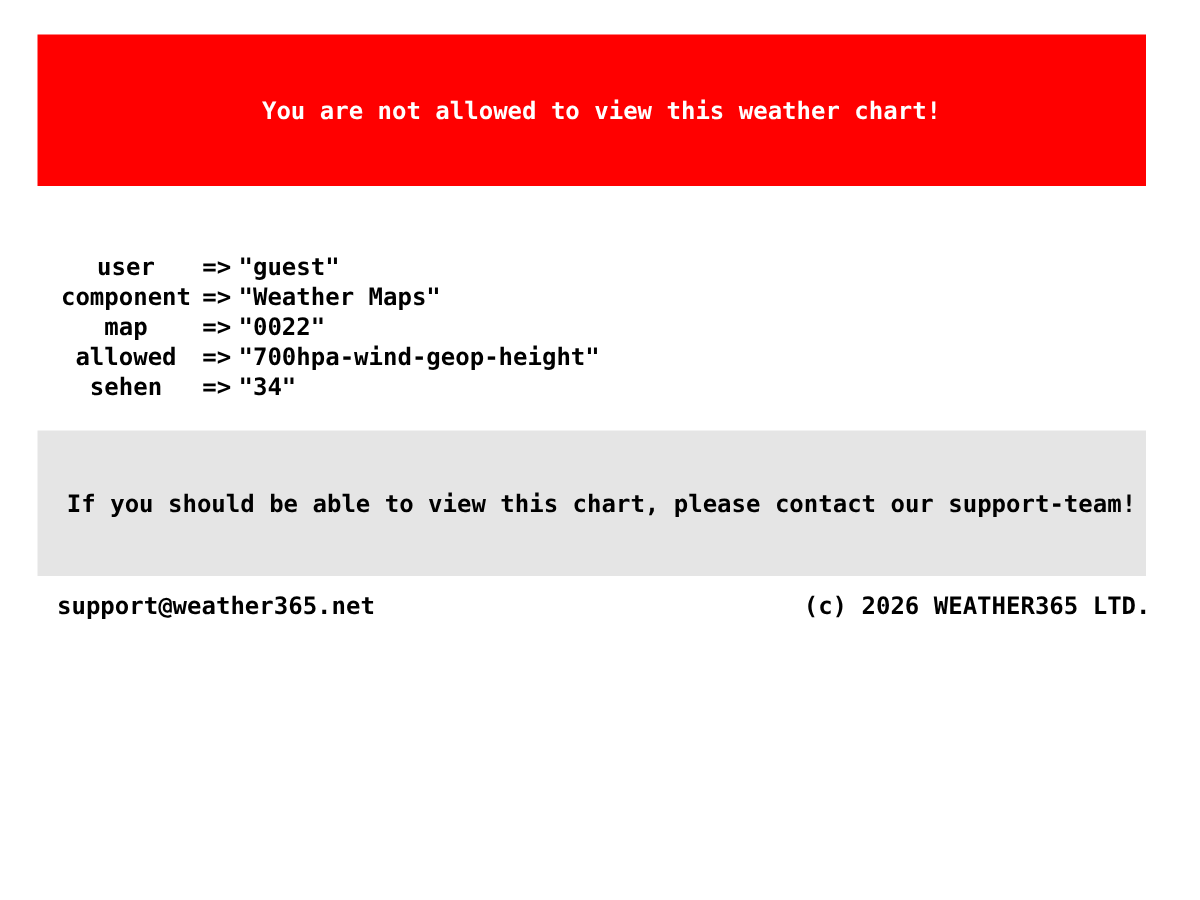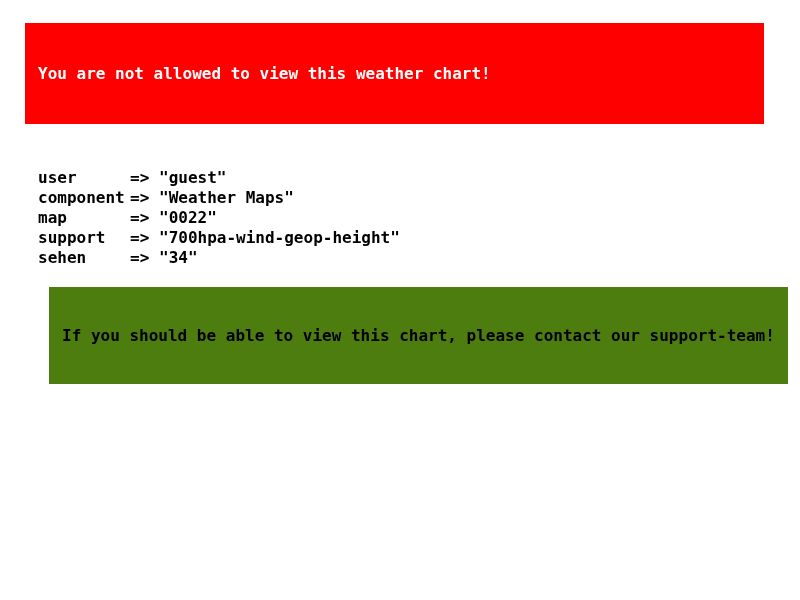--- a/index.html
+++ b/index.html
@@ -12,20 +12,21 @@
     background: #ffffff;
     overflow: hidden;
     font-family: "DejaVu Sans Mono", "Liberation Mono", monospace;
     font-weight: bold;
     font-size: 16px;
     color: #000000;
   }
   .page {
     margin: 23px 23px 0 25px;
     width: 752px;
+    text-align: center;
   }
   .banner {
     width: 726px;
     padding: 3px 0 3px 13px;
     line-height: 19px;
     white-space: pre;
   }
   .banner.red {
     margin-bottom: 14px;
   }
@@ -80,29 +81,33 @@
       <span class="kv-key">component</span>
       <span class="kv-arrow">=&gt;</span>
       <span class="kv-value">"Weather Maps"</span>
     </div>
     <div class="kv-row">
       <span class="kv-key">map</span>
       <span class="kv-arrow">=&gt;</span>
       <span class="kv-value">"0022"</span>
     </div>
     <div class="kv-row">
-      <span class="kv-key">support</span>
+      <span class="kv-key">allowed</span>
       <span class="kv-arrow">=&gt;</span>
       <span class="kv-value">"700hpa-wind-geop-height"</span>
     </div>
     <div class="kv-row">
       <span class="kv-key">sehen</span>
       <span class="kv-arrow">=&gt;</span>
       <span class="kv-value">"34"</span>
     </div>
   </div>
 
-  <div class="banner green" style="background-color: #4d7c0f; color: rgb(0, 0, 0); margin-left: 24px;">
+  <div class="banner green" style="background-color: #e5e5e5; color: rgb(0, 0, 0);">
     <div>If you should be able to view this chart, please contact our support-team!</div>
   </div>
 
+  <div class="footer">
+    <span>support@weather365.net</span>
+    <span>(c) 2026 WEATHER365 LTD.</span>
+  </div>
 
 </div>
 
 </body></html>

